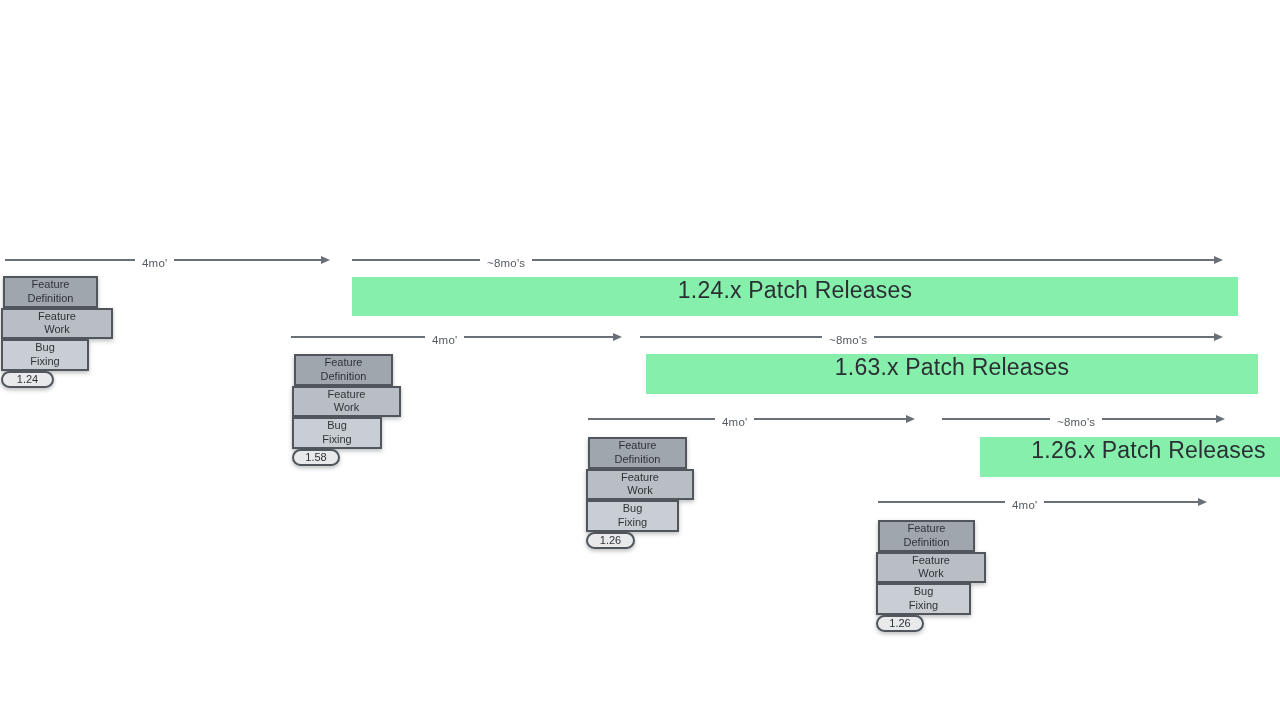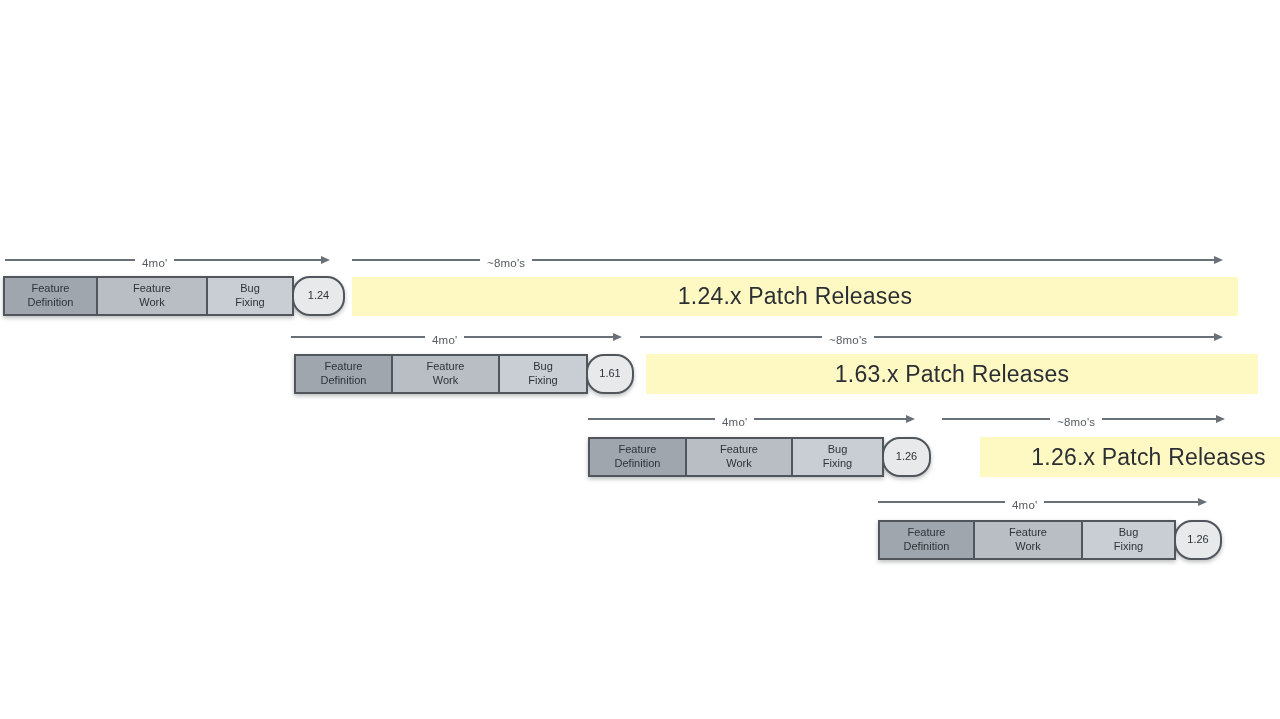--- a/index.html
+++ b/index.html
@@ -13,35 +13,35 @@
   .arrow .seg2 { flex:1; }
   .arrow .albl {
     font-size:11.5px; color:#555b61; padding:0 7px; white-space:nowrap;
     transform:translateY(3px); letter-spacing:0.2px;
   }
   .arrow .head {
     width:0; height:0; margin-left:-1px;
     border-left:9px solid #6a7077; border-top:4px solid transparent; border-bottom:4px solid transparent;
   }
   
-  .phases { position:absolute; display:flex; height:40px; filter:drop-shadow(0 2px 2px rgba(60,65,70,0.35)); }
+  .phases { position:absolute; display:flex; height:40px; filter:drop-shadow(0 2px 2px rgba(60,65,70,0.35));flex-direction:column; }
   .box {
     box-sizing:border-box; border:2px solid #50565c; margin-left:-2px;
     display:flex; align-items:center; justify-content:center;
     font-size:11px; color:#2e3338; text-align:center; line-height:1.25;
   }
   .box:first-child { margin-left:0; }
   .box span { white-space:pre-line; }
   .fill-def  { background:#9fa6ae; }
   .fill-work { background:#b8bec4; }
   .fill-bug  { background:#c9ced4; }
   .fill-ver  { background:#e7e9eb;border-radius:18px; }
   
   .patch-bar {
-    position:absolute; background:#fef9c3; display:flex; align-items:center; justify-content:center;
+    position:absolute; background:#86efac; display:flex; justify-content:center;
   }
   .patch-bar span { font-size:23px; color:#2b2f34; letter-spacing:0.2px; }
 </style>
 </head>
 <body>
 
 <div class="stage">
 
   <div>
     <div class="arrow" style="left:5px; top:252px; width:325px;">
@@ -98,21 +98,21 @@
         </div>
       <div class="box fill-work" style="width:109px;">
           <span>Feature
 Work</span>
         </div>
       <div class="box fill-bug" style="width:90px;">
           <span>Bug
 Fixing</span>
         </div>
       <div class="box fill-ver" style="width:48px;">
-          <span>1.61</span>
+          <span>1.58</span>
         </div>
     </div>
     <div class="patch-bar" style="left:646px; top:354px; width:612px; height:40px;">
       <span>1.63.x Patch Releases</span>
     </div>
   </div>
 
   <div>
     <div class="arrow" style="left:588px; top:411px; width:327px;">
       <span class="seg" style="width:127px;"></span>

